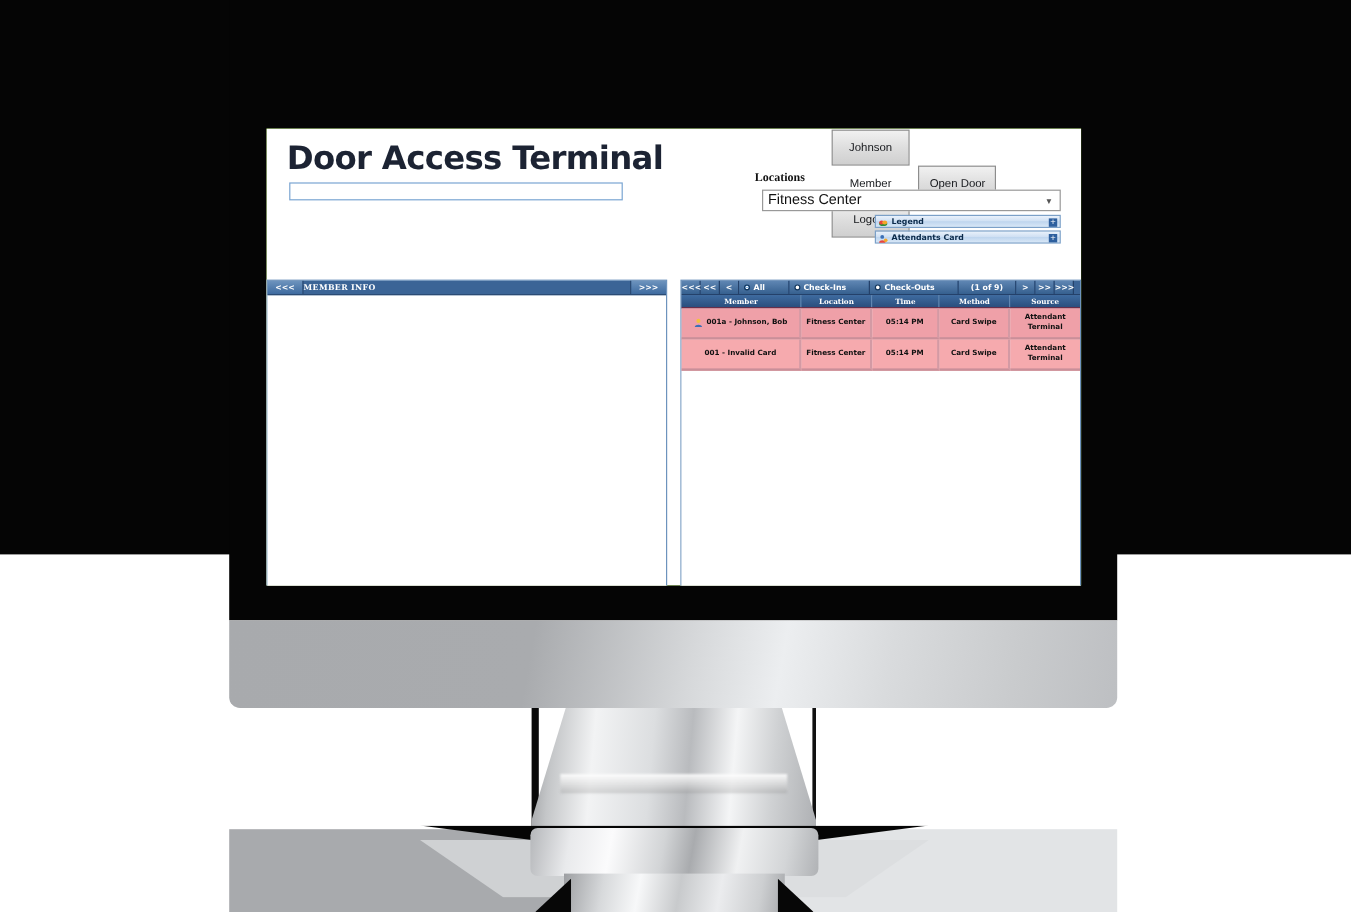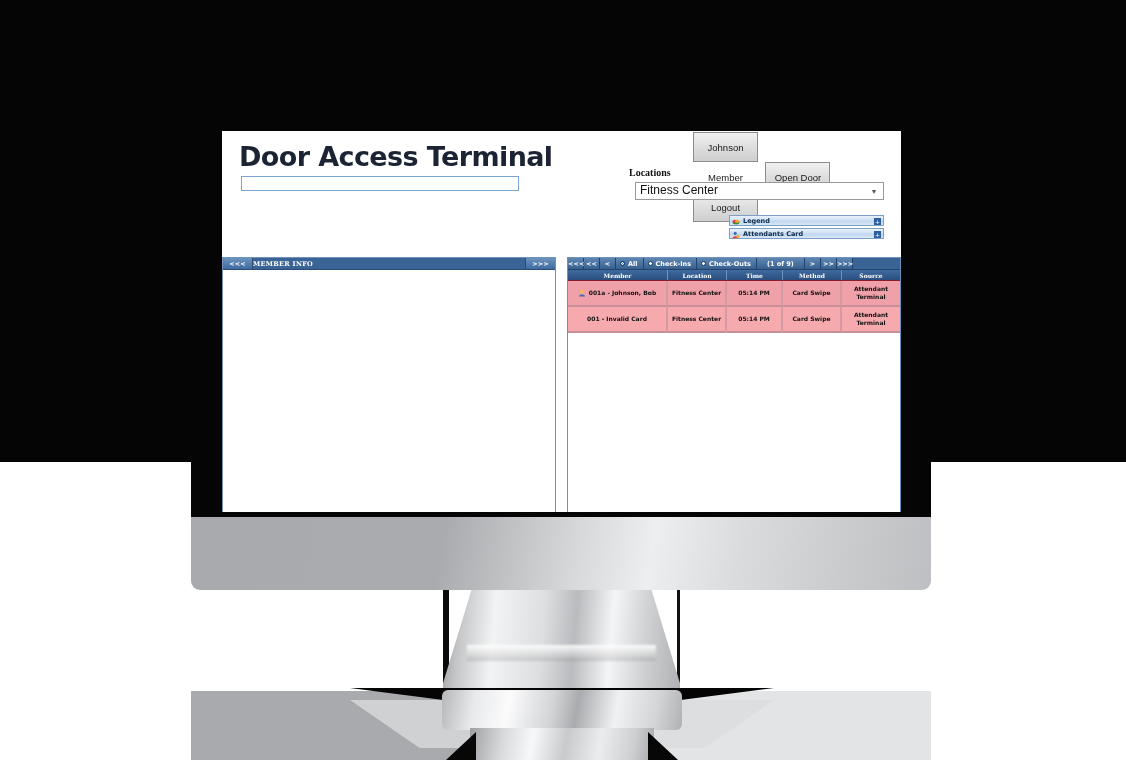--- a/index.html
+++ b/index.html
@@ -71,21 +71,20 @@
     background: rgba(255,255,255,0.35);
   }
 
   
   .screen {
     position: absolute;
     left: 31px; top: 107px;
     width: 679px; height: 381px;
     background: #4d7c0f;
     overflow: hidden;
-    margin-top: 24px;
   }
 
   
   .stand-neck {
     position: absolute;
     left: 443px; top: 590px;
     width: 237px; height: 106px;
   }
   .neck-shape {
     position: absolute; left: 0; top: 0;
@@ -235,21 +234,21 @@
     color: #111;
     padding: 0 4px;
     font-family: "Liberation Sans", sans-serif;
   }
   .loc-caret {
     position: absolute; left: 650px; top: 56px;
     font-size: 8px; color: #555; pointer-events: none;
   }
 
   
-  .panel-stack { position: absolute; left: 507px; top: 84px; width: 155px; }
+  .panel-stack { position: absolute; left: 507px; top: 72px; width: 155px; }
   .cpanel {
     height: 11px;
     background: linear-gradient(180deg,#e9f1fb 0%, #cfe0f3 48%, #bed5ee 52%, #d8e7f7 100%);
     border: 1px solid #7ba0c8;
     margin-bottom: 2px;
     position: relative;
     cursor: pointer;
   }
   .cpanel-label {
     position: absolute; left: 13px; top: -1px;
@@ -318,21 +317,21 @@
   }
   .tb {
     border-right: 1px solid #24416a;
     background: linear-gradient(180deg,#5f86b3,#36608f);
     color: #fff; font-size: 6.5px; font-weight: bold;
     line-height: 12px; text-align: center;
     cursor: pointer;
     font-family: "DejaVu Sans", sans-serif;
   }
   .tb-arrow { width: 16px; }
-  .tb-radio { padding: 0 5px 0 4px; display: flex; align-items: center; gap: 3px; }
+  .tb-radio { padding: 0 19px 0 4px; display: flex; align-items: center; gap: 3px; }
   .tb-page { width: 48px; font-style: normal; }
   .radio-dot {
     width: 5px; height: 5px; border-radius: 50%;
     border: 1px solid #13365c; background: #fff;
     display: inline-block;
   }
   .radio-dot.sel { background: #1874d2; box-shadow: inset 0 0 0 1px #fff; }
 
   .ahead {
     height: 11px; display: flex;

